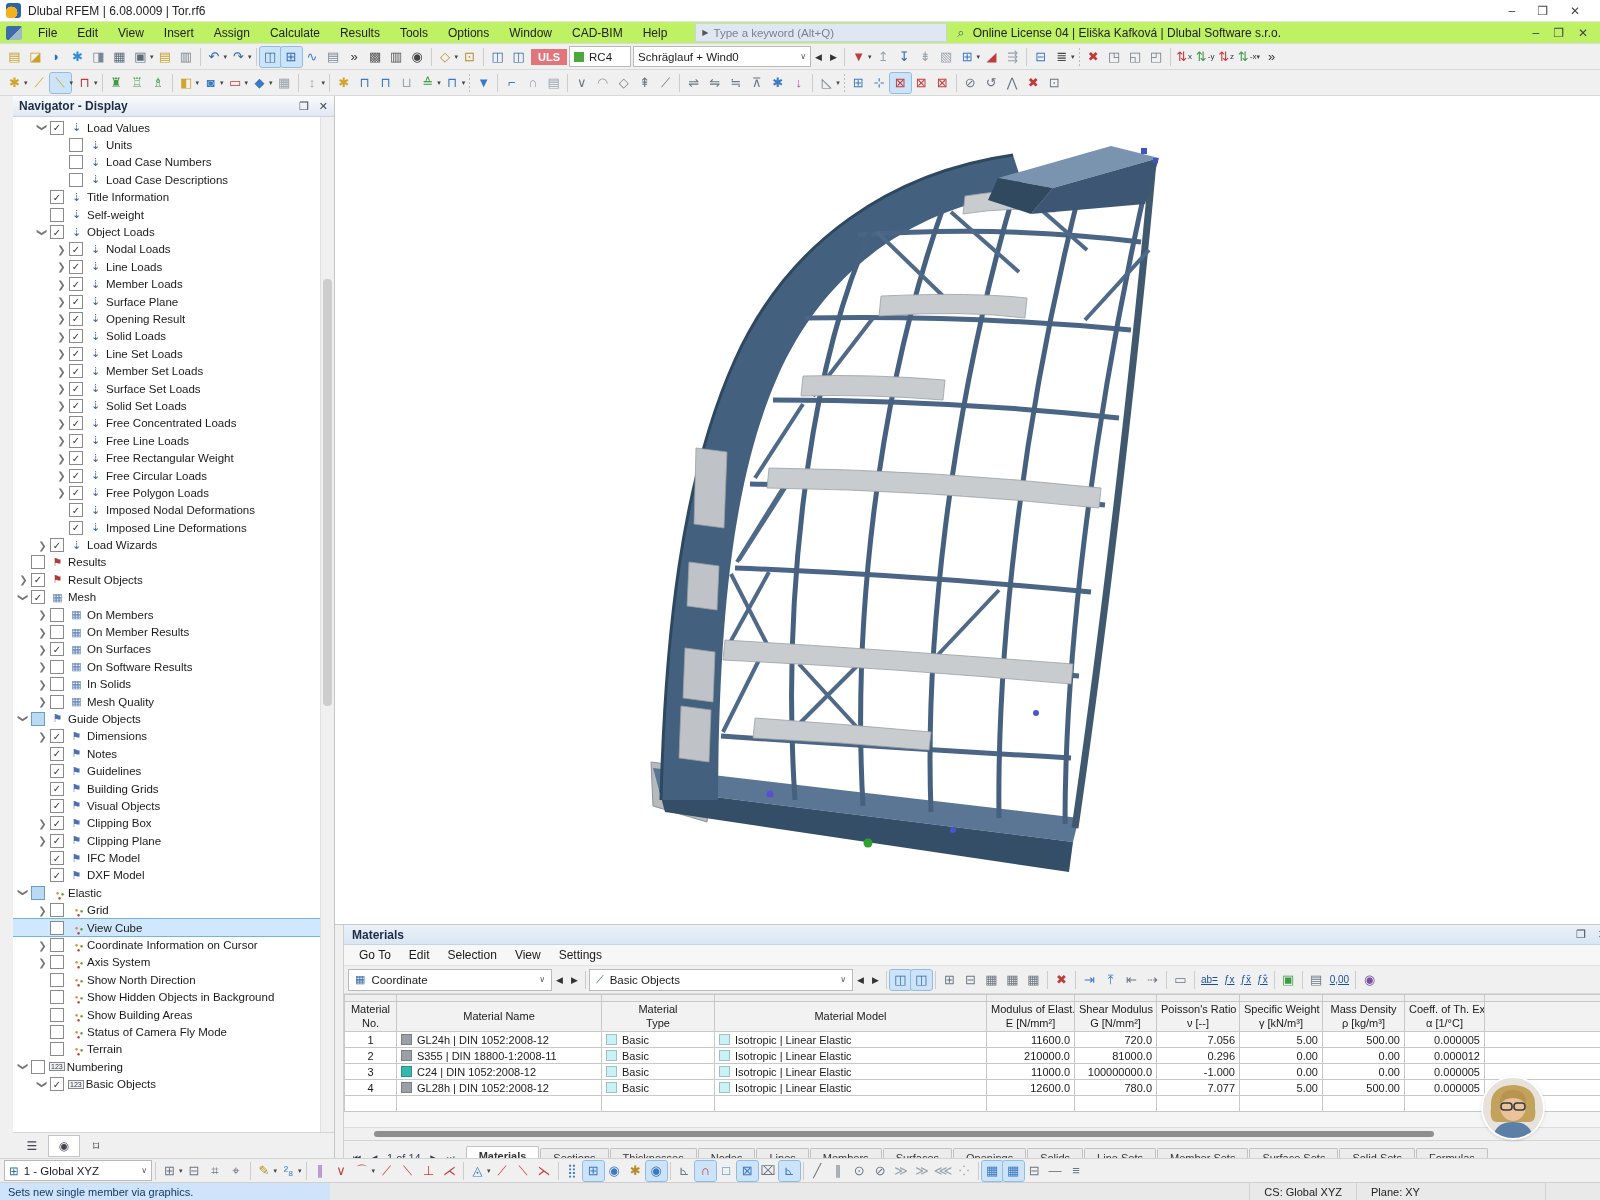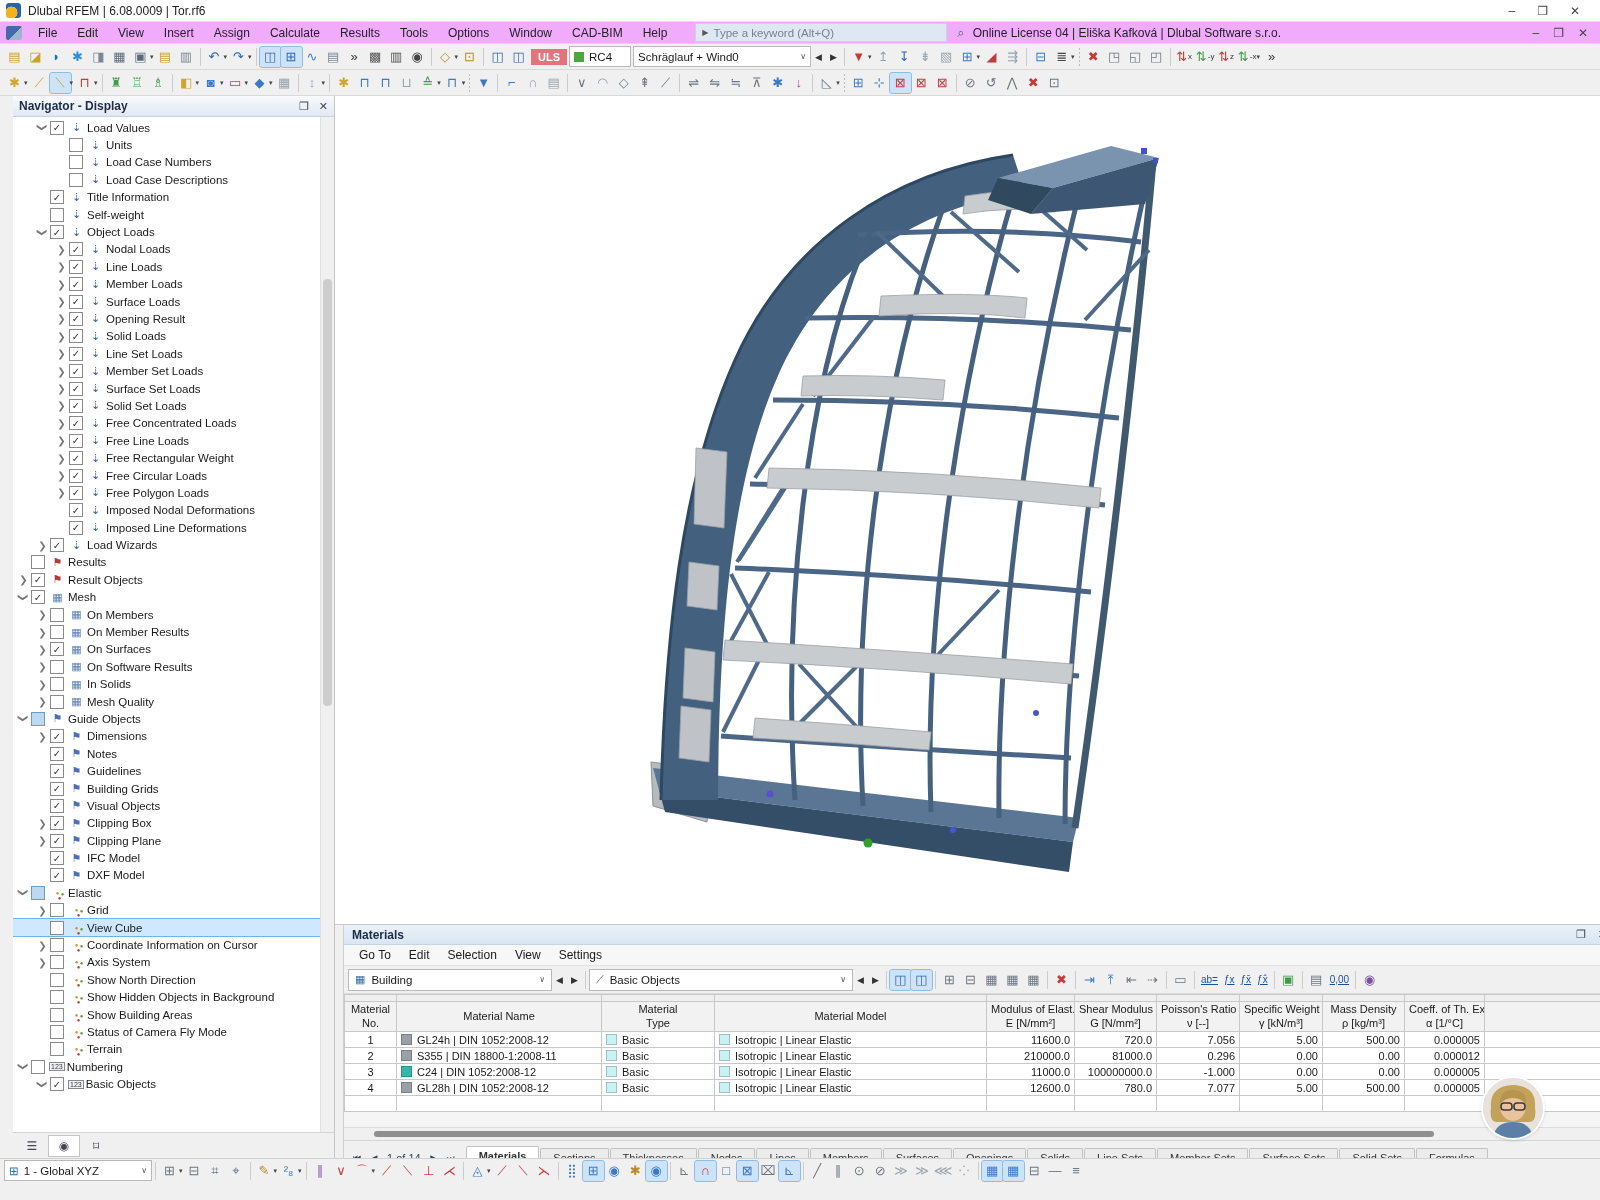--- a/index.html
+++ b/index.html
@@ -8,21 +8,21 @@
   #app{position:relative;width:1600px;height:1200px;background:#f0f0f0;}
 
   
   #titlebar{position:absolute;left:0;top:0;width:1600px;height:22px;background:#ffffff;
             border-bottom:1px solid #e3e3e3;display:flex;align-items:center;padding:0 6px;box-sizing:border-box;}
   .app-logo{width:15px;height:15px;border-radius:3px;margin-right:7px;
             background:radial-gradient(circle at 35% 65%, #f2b21d 0 45%, #2a65a8 46% 100%);}
   #titlebar .title{font-size:12px;color:#222;}
   .winbtns{margin-left:auto;display:flex;gap:22px;padding-right:14px;color:#444;font-size:12px;}
   .winbtns span{cursor:default;}
-  #menubar{position:absolute;left:0;top:22px;width:1600px;height:22px;background:#f0abfc;
+  #menubar{position:absolute;left:0;top:22px;width:1600px;height:22px;background:#bef264;
            border-bottom:1px solid #dcdcdc;display:flex;align-items:center;padding:0 4px;box-sizing:border-box;}
   .doc-icon{width:16px;height:14px;margin:0 6px 0 2px;background:linear-gradient(135deg,#3e6ca8 0 55%,#9fb6cc 56% 100%);border-radius:2px;}
   .menu-item{padding:2px 10px;color:#222;}
   #searchbox{margin-left:18px;width:238px;height:17px;background:#dfe7f2;border:1px solid #c7d4e4;
              display:flex;align-items:center;padding:0 6px;color:#7c8globals violet896;color:#78828e;font-size:11.5px;gap:5px;}
   #searchbox .tri{font-size:8px;color:#555;}
   .searchlens{margin:0 8px 0 10px;color:#566;font-size:13px;}
   #license{color:#222;}
 
   
@@ -374,21 +374,21 @@
           <span class="tree-row" style="padding-left: 42px;">
             <span class="tw-exp">❯</span>
             <span class="cb">✓</span>
             <span class="tree-ico" style="color: rgb(58, 98, 168);">⇣</span>
             <span class="tree-label">Member Loads</span>
           </span>
           <span class="tree-row" style="padding-left: 42px;">
             <span class="tw-exp">❯</span>
             <span class="cb">✓</span>
             <span class="tree-ico" style="color: rgb(58, 98, 168);">⇣</span>
-            <span class="tree-label">Surface Loads</span>
+            <span class="tree-label">Surface Plane</span>
           </span>
           <span class="tree-row" style="padding-left: 42px;">
             <span class="tw-exp">❯</span>
             <span class="cb">✓</span>
             <span class="tree-ico" style="color: rgb(58, 98, 168);">⇣</span>
             <span class="tree-label">Opening Result</span>
           </span>
           <span class="tree-row" style="padding-left: 42px;">
             <span class="tw-exp">❯</span>
             <span class="cb">✓</span>
@@ -752,21 +752,21 @@
         <div id="mat-menu">
             <span class="">Go To</span>
             <span class="">Edit</span>
             <span class="">Selection</span>
             <span class="">View</span>
             <span class="">Settings</span>
           </div>
         <div id="mat-toolbar">
           <span class="wide-combo" style="width:190px;">
             <span class="ci">▦</span>
-            <span>Building</span>
+            <span>Coordinate</span>
             <span class="dn">∨</span>
           </span>
           <span class="mini-arrow">◀</span>
           <span class="mini-arrow">▶</span>
           <span class="tb-sep"></span>
           <span class="wide-combo" style="width:250px;">
             <span class="ci">⟋</span>
             <span>Basic Objects</span>
             <span class="dn">∨</span>
           </span>
@@ -1036,20 +1036,27 @@
         <span class="tb-icon" style="color: rgb(154, 162, 170);">⁘</span>
         <span class="tb-sep"></span>
         <span class="tb-icon hl" style="color: rgb(58, 121, 196);">▦</span>
         <span class="tb-icon hl" style="color: rgb(58, 121, 196);">▦</span>
         <span class="tb-icon" style="color: rgb(107, 118, 130);">⊟</span>
         <span class="tb-icon" style="color: rgb(107, 118, 130);">—</span>
         <span class="tb-icon" style="color: rgb(107, 118, 130);">≡</span>
       </span>
   </div>
 
+  <footer id="statusbar">
+    <div id="status-hint">Sets new single member via graphics.</div>
+    <div id="status-mid"></div>
+    <div class="status-cell">CS: Global XYZ</div>
+    <div class="status-cell" style="width:160px;">Plane: XY</div>
+    <div class="status-cell" style="width:26px;"></div>
+  </footer>
 
   <div id="avatar">
     <svg width="60" height="60" viewBox="0 0 60 60">
       <rect width="60" height="60" fill="#e7e3dc"></rect>
       <path d="M8 30 Q6 8 30 7 Q54 8 52 30 Q54 44 46 44 L14 44 Q6 44 8 30 Z" fill="#c3a35b"></path>
       <ellipse cx="30" cy="28" rx="13" ry="15" fill="#eac39c"></ellipse>
       <path d="M17 26 Q16 12 30 12 Q44 12 43 26 Q38 20 30 20 Q22 20 17 26 Z" fill="#b8954e"></path>
       <rect x="18" y="25" width="11" height="7" rx="3" fill="none" stroke="#3a3a3a" stroke-width="1.6"></rect>
       <rect x="31" y="25" width="11" height="7" rx="3" fill="none" stroke="#3a3a3a" stroke-width="1.6"></rect>
       <path d="M10 60 Q12 44 30 44 Q48 44 50 60 Z" fill="#5b7fa6"></path>

